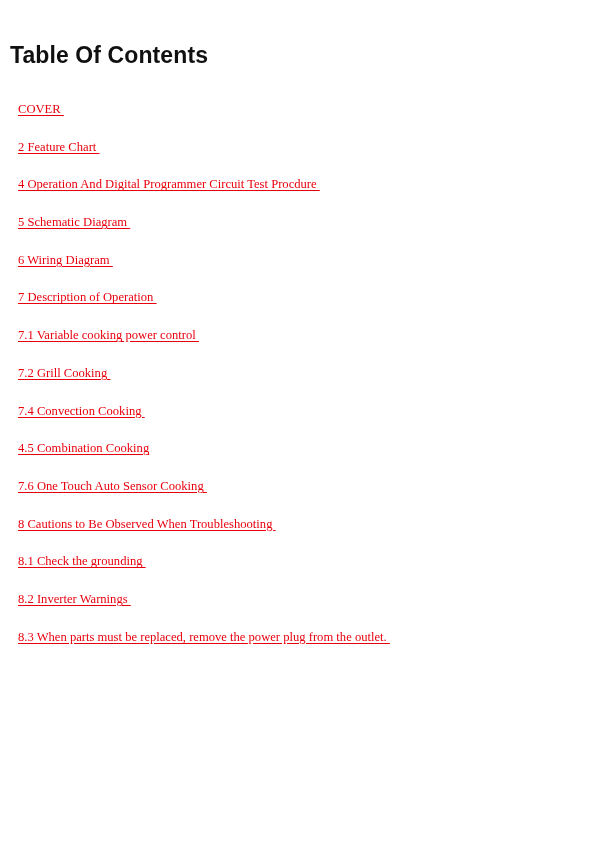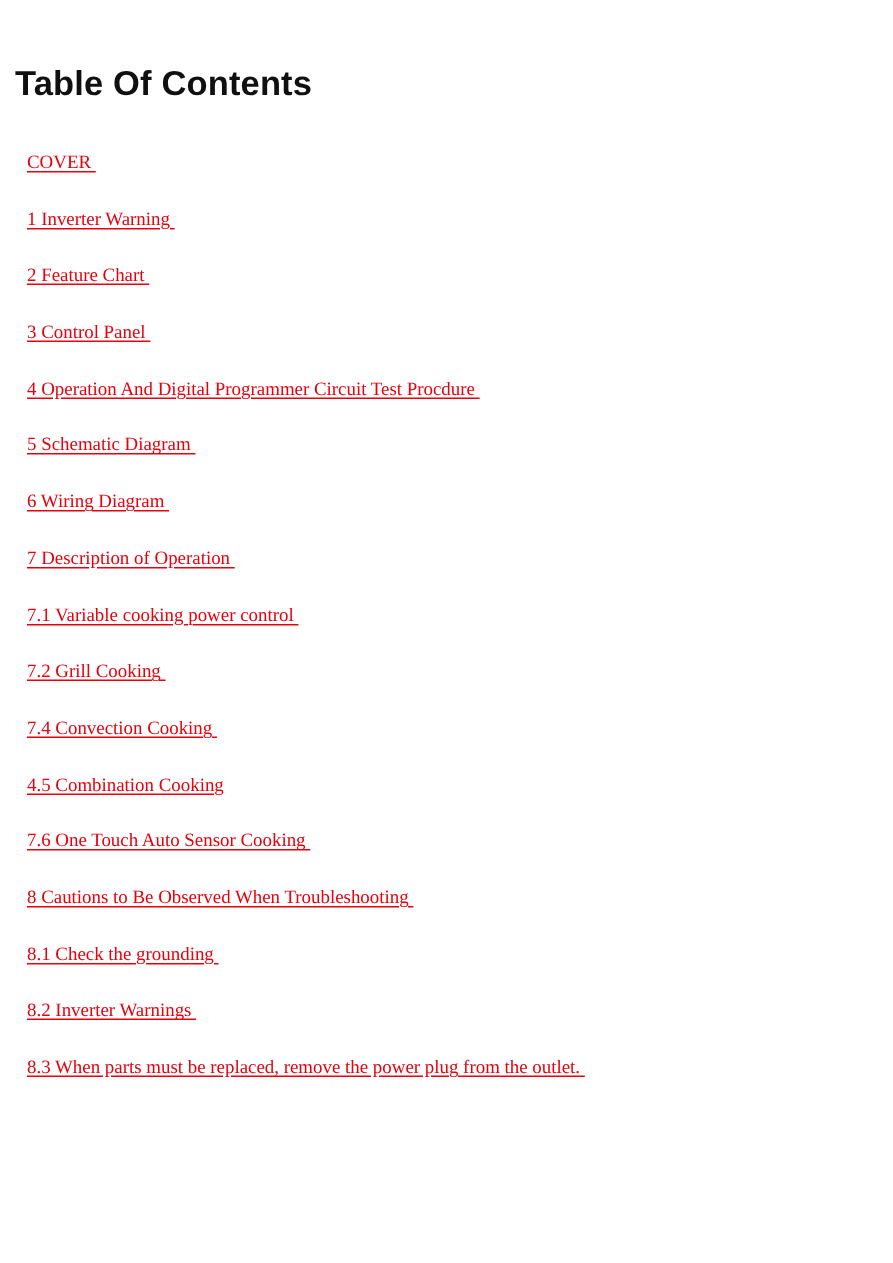--- a/index.html
+++ b/index.html
@@ -65,27 +65,21 @@
 
 <div class="page">
 
   <h1 class="doc-title">Table Of Contents</h1>
 
   <ul class="toc">
     <li class="toc-item">
       <a class="toc-link" href="#">COVER </a>
     </li>
     <li class="toc-item">
-      <a class="toc-link" href="#">1 Inverter Warning </a>
-    </li>
-    <li class="toc-item">
       <a class="toc-link" href="#">2 Feature Chart </a>
-    </li>
-    <li class="toc-item">
-      <a class="toc-link" href="#">3 Control Panel </a>
     </li>
     <li class="toc-item">
       <a class="toc-link" href="#">4 Operation And Digital Programmer Circuit Test Procdure </a>
     </li>
     <li class="toc-item">
       <a class="toc-link" href="#">5 Schematic Diagram </a>
     </li>
     <li class="toc-item">
       <a class="toc-link" href="#">6 Wiring Diagram </a>
     </li>

